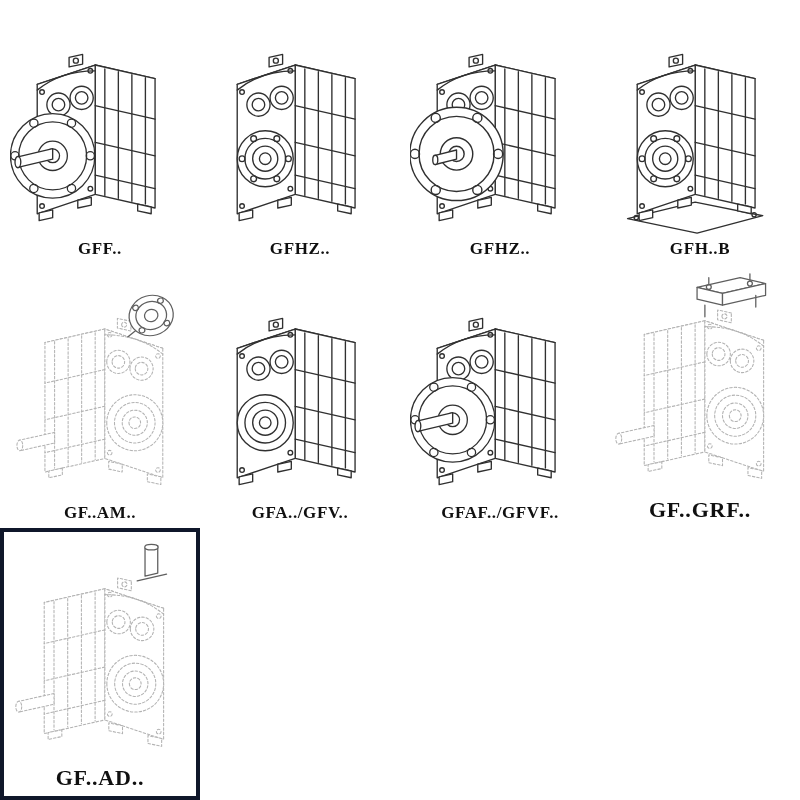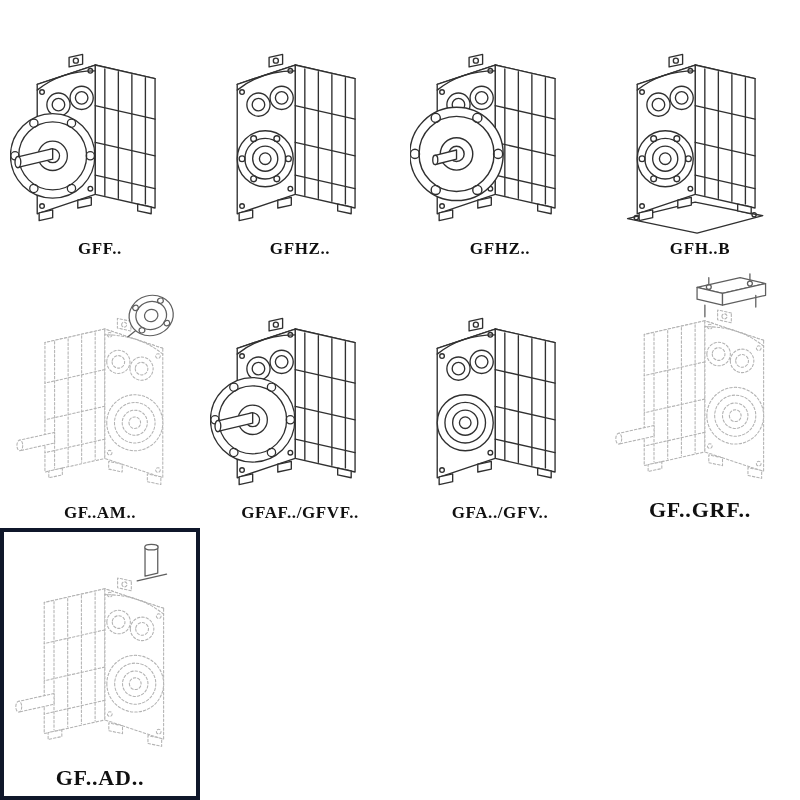--- a/index.html
+++ b/index.html
@@ -186,32 +186,32 @@
           <use href="#gb-mountflange" transform="translate(146,44) rotate(-16) scale(1,0.9)"></use>
         </g>
       </svg>
       <figcaption class="label">GF..AM..</figcaption>
     </figure>
 
 
     <figure class="cell">
       <svg class="draw" viewBox="0 0 186 235" width="180" height="227">
         <use href="#gb-housing"></use>
+        <use href="#gb-bore" transform="translate(57,155)"></use>
+      </svg>
+      <figcaption class="label">GFA../GFV..</figcaption>
+    </figure>
+
+    <figure class="cell">
+      <svg class="draw" viewBox="0 0 186 235" width="180" height="227">
+        <use href="#gb-housing"></use>
         <use href="#gb-flange" transform="translate(44,152) scale(0.95)"></use>
         <use href="#gb-shaft" transform="translate(44,150)"></use>
       </svg>
       <figcaption class="label">GFAF../GFVF..</figcaption>
-    </figure>
-
-    <figure class="cell">
-      <svg class="draw" viewBox="0 0 186 235" width="180" height="227">
-        <use href="#gb-housing"></use>
-        <use href="#gb-bore" transform="translate(57,155)"></use>
-      </svg>
-      <figcaption class="label">GFA../GFV..</figcaption>
     </figure>
 
     <figure class="cell">
       <svg class="draw" viewBox="0 0 186 235" width="190" height="240">
         <g class="light">
             <use href="#gb-light-base"></use>
           </g>
         <g class="med">
           <use href="#gb-plate" transform="translate(90,12)"></use>
           <path fill="none" d="M98,42 L98,54 M150,32 L150,44"></path>

